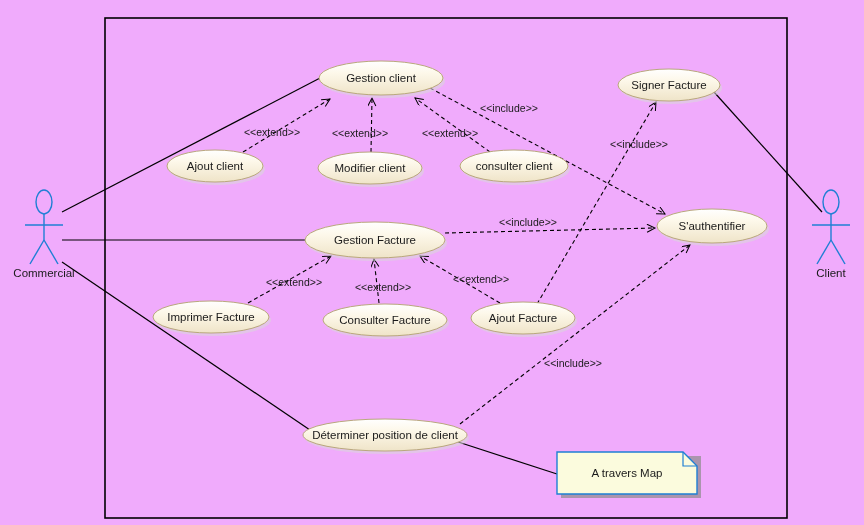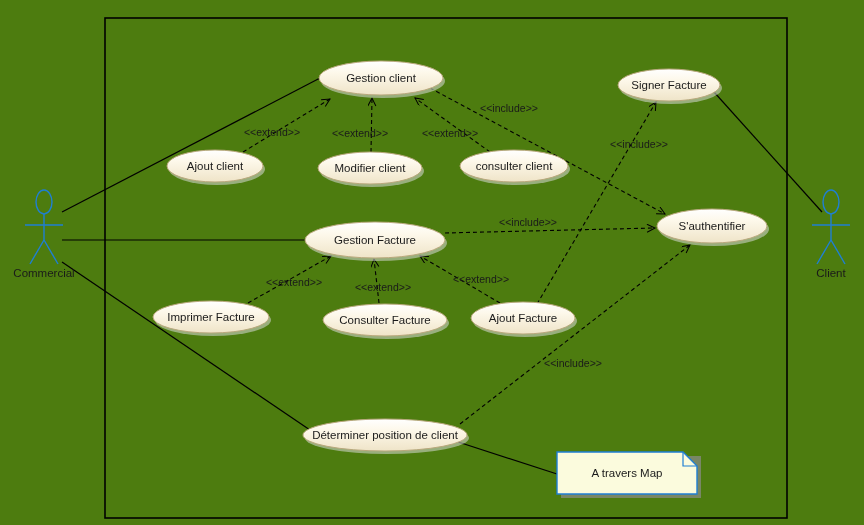--- a/index.html
+++ b/index.html
@@ -8,21 +8,21 @@
     padding: 0;
     background: #ffffff;
   }
   body {
     font-family: "Liberation Sans", sans-serif;
   }
   #canvas {
     position: relative;
     width: 864px;
     height: 525px;
-    background: #4d7c0f;
+    background: #f0abfc;
     overflow: hidden;
   }
   #diagram-svg {
     position: absolute;
     left: 0;
     top: 0;
     width: 864px;
     height: 525px;
   }
   .uc-label {

